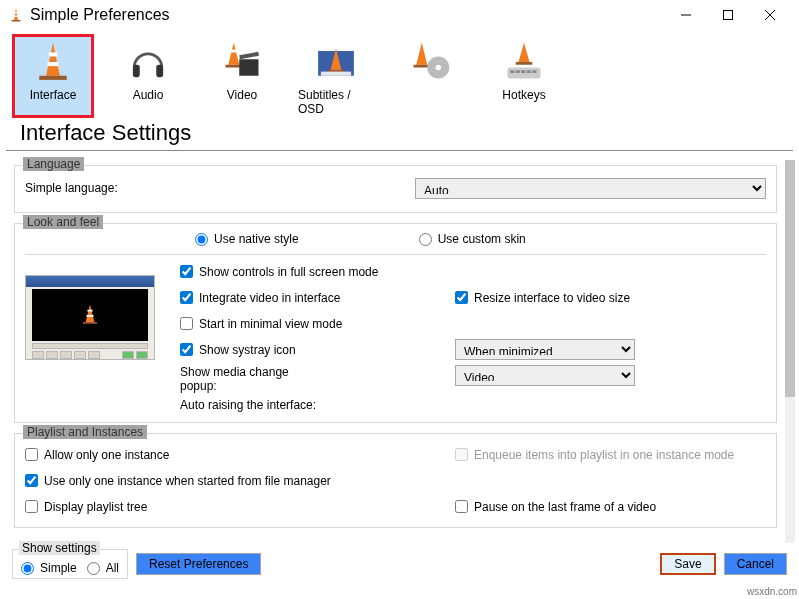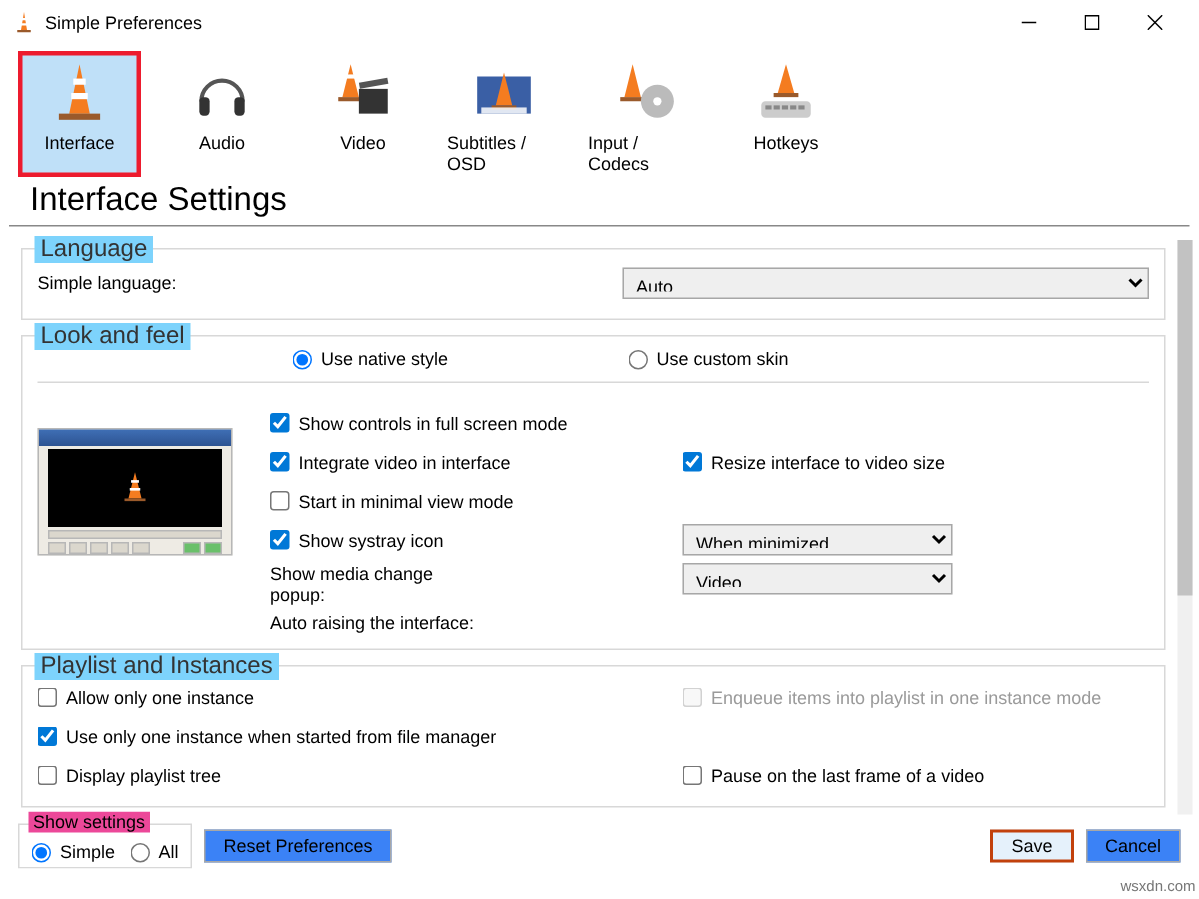--- a/index.html
+++ b/index.html
@@ -16,21 +16,21 @@
     
     
     .titlebar {
       height: 30px;
       display: flex;
       align-items: center;
       padding: 0 8px;
       border-bottom: none;
     }
     .titlebar-icon { width: 16px; height: 16px; margin-right: 6px; }
-    .titlebar-text { flex: 1; font-size: 12px; }
+    .titlebar-text { flex: 1; font-size: 16px; }
     .winbtn { width: 42px; height: 28px; display: flex; align-items: center; justify-content: center; font-family: "Segoe MDL2 Assets", sans-serif; font-size: 10px; cursor: pointer; }
     .winbtn svg { pointer-events: none; }
 
     
     .tabbar {
       display: flex;
       gap: 14px;
       padding: 4px 12px 0 12px;
     }
     .tab {
@@ -90,23 +90,23 @@
     .group {
       border: 1px solid #d8d8d8;
       margin: 6px 0 10px 0;
       padding: 8px 10px 10px 10px;
       position: relative;
     }
     .group-label {
       position: absolute;
       top: -9px;
       left: 8px;
-      background: #7dd3fc;
+      background: #a3a3a3;
       padding: 0 4px;
-      font-size: 16px;
+      font-size: 12px;
       color: #333;
     }
     
     .row {
       display: flex;
       align-items: center;
       min-height: 24px;
       margin: 2px 0;
     }
     .row-label { width: 180px; font-size: 12px; }
@@ -121,21 +121,21 @@
     select.combo.mid { width: 180px; }
     
     .radio-row { display: flex; gap: 120px; padding-left: 170px; }
     .radio-item, .chk-item { display: flex; align-items: center; gap: 6px; font-size: 12px; }
     input[type=radio], input[type=checkbox] { width: 13px; height: 13px; margin: 0; }
     input[type=checkbox] { accent-color: #0078d7; }
     input[type=checkbox]:disabled + span, .chk-item.disabled span { color: #9a9a9a; }
     
     .twocol {
       display: flex;
-      margin-top: 16px;
+      margin-top: 6px;
     }
     .twocol .leftcol { width: 155px; }
     .twocol .midcol { width: 275px; display: flex; flex-direction: column; gap: 5px; }
     .twocol .rightcol { flex: 1; display: flex; flex-direction: column; gap: 5px; }
     .chk-item { height: 21px; }
 
     .key-row { display: flex; align-items: flex-start; gap: 6px; }
     .key-row .klabel { width: 140px; }
 
     
@@ -168,21 +168,21 @@
       padding: 0 8px 3px 8px;
       height: 30px;
       position: relative;
       display: flex;
       align-items: flex-end;
       gap: 10px;
     }
     .showsettings-label {
       position: absolute;
       top: -9px; left: 6px;
-      background: #ec4899;
+      background: #e5e5e5;
       padding: 0 3px;
       font-size: 12px;
     }
     .btn {
       height: 22px;
       padding: 0 12px;
       border: 1px solid #a7a7a7;
       background: #3b82f6;
       font-size: 12px;
       cursor: pointer;
@@ -279,21 +279,20 @@
   </div>
   <div class="tab">
     <span class="icon48">
       <svg width="44" height="44" viewBox="0 0 32 32">
         <polygon points="10,2 14,18 6,18" fill="#f47c20"></polygon>
         <rect x="4" y="18" width="12" height="2" fill="#9a5a2b"></rect>
         <circle cx="22" cy="20" r="8" fill="#bbb"></circle>
         <circle cx="22" cy="20" r="2" fill="#fff"></circle>
       </svg>
     </span>
-    <span class="tab-label">Input / Codecs</span>
   </div>
   <div class="tab">
     <span class="icon48">
       <svg width="44" height="44" viewBox="0 0 32 32">
         <polygon points="16,2 20,16 12,16" fill="#f47c20"></polygon>
         <rect x="10" y="16" width="12" height="2" fill="#9a5a2b"></rect>
         <rect x="4" y="20" width="24" height="8" rx="2" fill="#ccc"></rect>
         <rect x="6" y="22" width="3" height="2" fill="#888"></rect>
         <rect x="10" y="22" width="3" height="2" fill="#888"></rect>
         <rect x="14" y="22" width="3" height="2" fill="#888"></rect>

